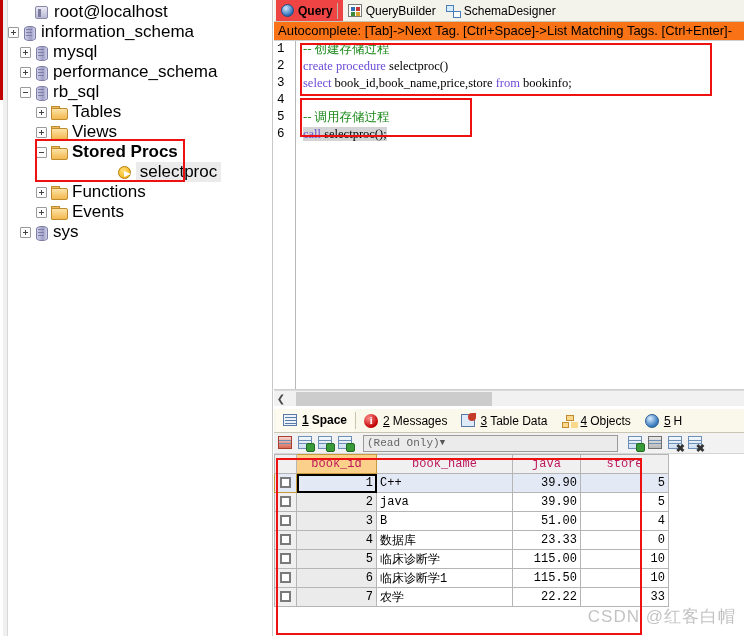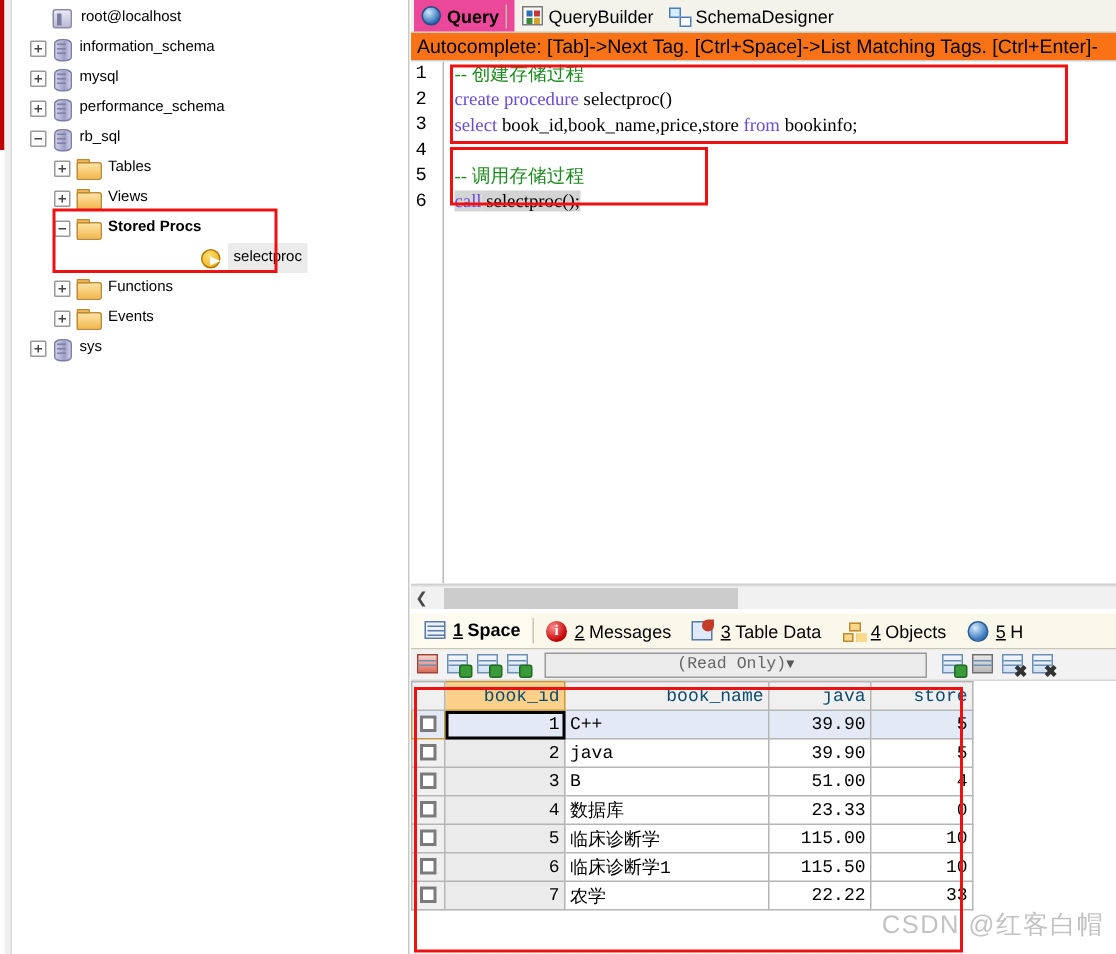--- a/index.html
+++ b/index.html
@@ -29,21 +29,21 @@
     position: absolute; left: 8px; top: 0; width: 265px; height: 636px;
     background: #ffffff;
     border-right: 1px solid #c8c8c8;
     overflow: hidden;
     padding-top: 2px;
   }
   .tnode {
     display: flex; align-items: center;
     height: 20px; line-height: 20px;
     white-space: nowrap;
-    font-size: 10px;
+    font-size: 17px;
     color: #000;
   }
   .expander {
     width: 11px; height: 11px; flex: 0 0 11px;
     border: 1px solid #9a9a9a; background: #fdfdfd;
     position: relative; margin-right: 4px;
     border-radius: 1px;
   }
   .expander::before {
     content: ""; position: absolute; left: 2px; top: 4px;
@@ -125,21 +125,21 @@
 
   
   #top-tabs {
     position: relative; height: 22px;
     background: #f3f3ec;
     border-bottom: 1px solid #c7c7b8;
     display: flex; align-items: center;
     padding-left: 2px;
   }
   .ttab { display: flex; align-items: center; height: 21px; padding: 0 5px; white-space: nowrap; font-size: 12px; }
-  .ttab.active { background: #ec4899; font-weight: bold; }
+  .ttab.active { background: #ef4444; font-weight: bold; }
   .ttab .tsep { width:1px; height:16px; background:#b9b9a8; margin-left:4px; }
   .ico-query {
     width:13px;height:13px;border-radius:50%;margin-right:4px;
     background: radial-gradient(circle at 35% 30%, #cfe8ff, #2f6fb5 70%, #1b4a80);
     border:1px solid #1d4f86;
   }
   .ico-qb {
     width:14px;height:13px;margin-right:4px;background:#fdfdfd;
     border:1px solid #7a7a7a;position:relative;
   }
@@ -270,38 +270,38 @@
     background:#3a9a3a;border:1px solid #1f6b1f;
   }
   .tb-ico.red .sq{background:linear-gradient(180deg,#f7d6d2,#d96a57);border-color:#a8402f;}
   .tb-ico.save .sq{background:linear-gradient(180deg,#e8e8e8,#b8b8b8);border-color:#707070;}
   .tb-ico .xmark{
     position:absolute;right:-1px;bottom:-2px;color:#333;font-size:11px;font-weight:bold;line-height:9px;
   }
   #readonly-select {
     flex: 0 0 255px; height: 17px; margin: 0 6px;
     background:#ebebeb; border:1px solid #9a9a9a;
-    display:flex;align-items:center;justify-content:center;
+    display:flex;align-items:center;justify-content:flex-start;
     padding:0 3px; font-size:11px; color:#666;
     font-family:"Liberation Mono", monospace;
   }
   #readonly-select .chev { font-size:9px; color:#555; }
 
   
   #grid-wrap {
     position:relative;
     background:#ffffff;
     height: 160px;
     overflow:hidden;
   }
   table.dgrid { border-collapse: collapse; font-family:"Liberation Mono", monospace; font-size:12px; }
   table.dgrid th, table.dgrid td {
     border:1px solid #b5b5b5; height:19px; padding:0 3px; font-weight:normal;
   }
-  table.dgrid th { background:#f0f0f0; text-align:right; color:#0c4a6e;margin-top:32px; }
+  table.dgrid th { background:#f0f0f0; text-align:center; color:#be185d;margin-top:32px; }
   table.dgrid th.selcol { background: linear-gradient(180deg,#ffd89a,#f4b council); background:#fbd08a; border-color:#c79a3a; }
   table.dgrid td.cbx { width:22px; background:#f0f0f0; text-align:center; padding:0; }
   table.dgrid td.num { text-align:right; }
   table.dgrid tr.r1 td { background:#e3e9f5; }
   table.dgrid td.idcell { background:#ebebeb; }
   .cbox { width:11px;height:11px;border:2px solid #7a7a7a;background:#fff;display:inline-block;vertical-align:middle; }
   .cbx.first { background:#fbd08a; border-color:#c79a3a; }
   td.first-cell { outline: 2px solid #000; outline-offset:-2px; }
 
   .red-box-results {
@@ -325,21 +325,21 @@
   <div class="left-edge-red"></div>
   <div class="left-edge-grey"></div>
 
   <div id="tree-panel">
     <div class="tnode" style="padding-left:12px;">
       <span class="expander none"></span>
       <span class="ico ico-server"></span>
       <span class="tlabel">root@localhost</span>
     </div>
     <div id="tree-items">
-        <div class="tnode" style="padding-left: 12px;">
+        <div class="tnode" style="">
           <span class="expander plus"></span>
           <span class="ico ico-db"></span>
           <span class="tlabel">information_schema</span>
         </div>
         <div class="tnode" style="padding-left: 12px;">
           <span class="expander plus"></span>
           <span class="ico ico-db"></span>
           <span class="tlabel">mysql</span>
         </div>
         <div class="tnode" style="padding-left: 12px;">
@@ -504,21 +504,21 @@
     </div>
 
     <div id="grid-wrap">
       <table class="dgrid">
         <thead>
           <tr>
             <th style="width:22px;background:#f0f0f0;"></th>
             <th class="selcol" style="width:80px;">book_id</th>
             <th style="width:136px;">book_name</th>
             <th style="width:68px;">java</th>
-            <th style="width:68px;">store</th>
+            <th style="width:88px;">store</th>
           </tr>
         </thead>
         <tbody id="grid-body">
             <tr class="r1">
               <td class="cbx first"><span class="cbox"></span></td>
               <td class="num idcell first-cell">1</td>
               <td class="">C++</td>
               <td class="num">39.90</td>
               <td class="num">5</td>
             </tr>

